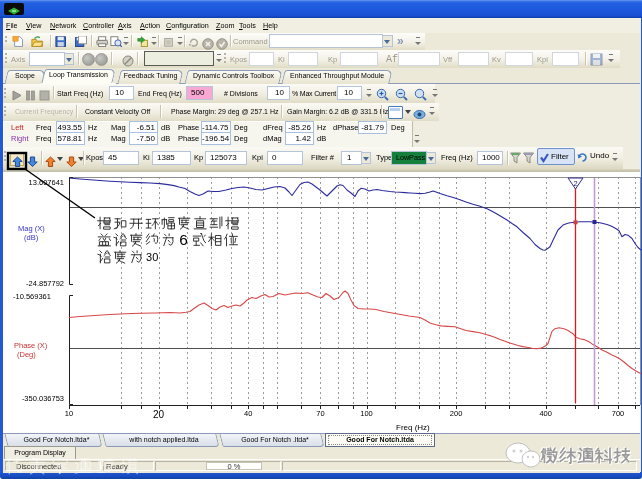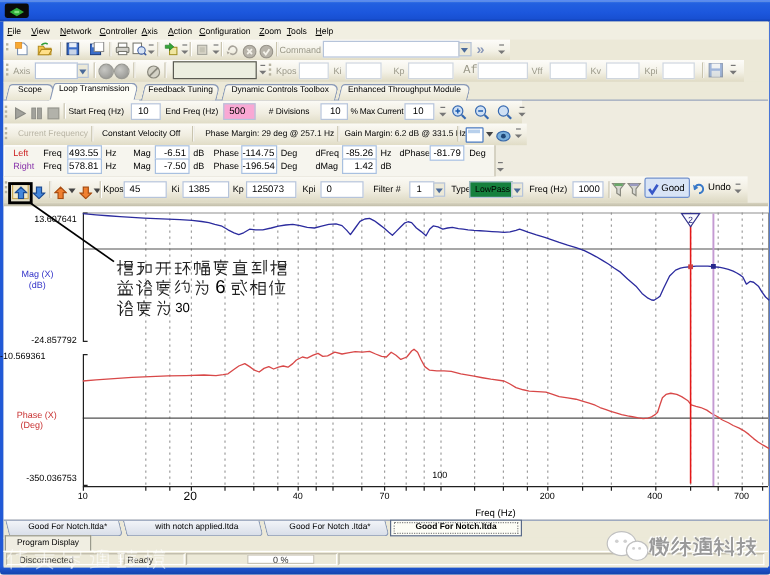--- a/index.html
+++ b/index.html
@@ -332,21 +332,21 @@
         <path d="M3 3 h7" stroke="#6aa86a" stroke-width="2"></path>
       </svg></div>
     <div style="position:absolute;left:522px;top:151px;width:13px;height:14px"><svg width="13" height="14">
         <path d="M1.5 2 H11.5 L8 6.5 V12 L5 10 V6.5 Z" fill="#d8d8d2" stroke="#8a8a80"></path>
         <path d="M3 3 h7" stroke="#9a9ac0" stroke-width="2"></path>
       </svg></div>
     <div style="position:absolute;left:537px;top:148px;width:38px;height:17px;background:#d8e4f6;border:1px solid #7090cc;border-radius:2px;box-sizing:border-box">
       <svg width="11" height="11" style="position:absolute;left:1px;top:3px">
         <path d="M2 5.5 l2.5 3.5 4.5 -7" stroke="#3858c8" stroke-width="2.2" fill="none"></path>
       </svg>
-      <span style="position:absolute;left:13px;top:3px;font-size:8px">Good</span>
+      <span style="position:absolute;left:13px;top:3px;font-size:8px">Filter</span>
     </div>
     <div style="position:absolute;left:577px;top:149px;width:32px;height:15px">
       <svg width="11" height="12" style="position:absolute;left:0;top:1px">
         <path d="M2 8 a3.5 3.5 0 1 1 3.5 3" fill="none" stroke="#3878c8" stroke-width="1.6"></path>
         <path d="M0.5 4 l1 4.5 3.5 -2 z" fill="#3878c8"></path>
       </svg>
       <span style="position:absolute;left:13px;top:2px;font-size:8px">Undo</span>
     </div>
     <div style="position:absolute;left:612px;top:152px;width:7px;height:12px">
       <div style="position:absolute;top:1px;left:1px;width:4px;height:1px;background:#777"></div>
@@ -418,31 +418,31 @@
       <line x1="594.5" y1="178" x2="594.5" y2="405" stroke="#c49ad2" stroke-width="1.6"></line>
       <rect x="573.5" y="220.3" width="4" height="4" fill="#d04040"></rect>
       <rect x="592.5" y="220" width="4" height="4" fill="#28288c"></rect>
       <path d="M568 178 h15 l-7.5 11 z" fill="#fbfbff" stroke="#32328c"></path>
       <text x="575.5" y="186" font-size="7.5" text-anchor="middle" fill="#28287c" font-family="Liberation Sans">2</text>
       <rect x="8" y="153" width="18" height="16" fill="none" stroke="#000" stroke-width="2.4"></rect>
       <line x1="25" y1="169" x2="95" y2="218" stroke="#000" stroke-width="1.4"></line>
     </svg>
     <div style="position:absolute;left:0;top:179px;width:64px;text-align:right;font-size:7.5px;line-height:8.5px;color:#000;white-space:nowrap">13.607641</div>
     <div style="position:absolute;left:0;top:280px;width:64px;text-align:right;font-size:7.5px;line-height:8.5px;color:#000;white-space:nowrap">-24.857792</div>
-    <div style="position:absolute;left:0;top:293px;width:64px;text-align:left;font-size:7.5px;line-height:8.5px;color:#000;white-space:nowrap">-10.569361</div>
+    <div style="position:absolute;left:0;top:293px;width:64px;text-align:center;font-size:7.5px;line-height:8.5px;color:#000;white-space:nowrap">-10.569361</div>
     <div style="position:absolute;left:0;top:395px;width:64px;text-align:right;font-size:7.5px;line-height:8.5px;color:#000;white-space:nowrap">-350.036753</div>
     <div style="position:absolute;left:18px;top:224px;font-size:7.5px;line-height:9.5px;color:#3232c8;white-space:nowrap;">Mag (X)</div>
     <div style="position:absolute;left:24px;top:233px;font-size:7.5px;line-height:9.5px;color:#3232c8;white-space:nowrap;">(dB)</div>
     <div style="position:absolute;left:14px;top:341px;font-size:7.5px;line-height:9.5px;color:#c83232;white-space:nowrap;">Phase (X)</div>
     <div style="position:absolute;left:17px;top:350px;font-size:7.5px;line-height:9.5px;color:#c83232;white-space:nowrap;">(Deg)</div>
     <div style="position:absolute;left:57.0px;top:409px;width:24px;text-align:center;font-size:7.5px">10</div>
     <div style="position:absolute;left:146.5747791975749px;top:409px;width:24px;text-align:center;font-size:10px">20</div>
     <div style="position:absolute;left:236.1495583951498px;top:409px;width:24px;text-align:center;font-size:7.5px">40</div>
     <div style="position:absolute;left:308.46819727253495px;top:409px;width:24px;text-align:center;font-size:7.5px">70</div>
-    <div style="position:absolute;left:354.56097560975616px;top:391px;width:24px;text-align:center;font-size:7.5px">100</div>
+    <div style="position:absolute;left:354.56097560975616px;top:409px;width:24px;text-align:center;font-size:7.5px">100</div>
     <div style="position:absolute;left:444.135754807331px;top:409px;width:24px;text-align:center;font-size:7.5px">200</div>
     <div style="position:absolute;left:533.7105340049059px;top:409px;width:24px;text-align:center;font-size:7.5px">400</div>
     <div style="position:absolute;left:606.029172882291px;top:409px;width:24px;text-align:center;font-size:7.5px">700</div>
     <div style="position:absolute;left:396px;top:423px;font-size:8px;line-height:10px;color:#000;white-space:nowrap;">Freq (Hz)</div>
     <div style="position:absolute;left:97px;top:216px;line-height:17.2px;white-space:nowrap"><svg width="14" height="14" viewBox="0 0 100 100" style="vertical-align:top;margin-top:0px" fill="none" stroke="#222" stroke-width="6.5" stroke-linecap="round">
         <path d="M22 8 V92"></path>
         <path d="M4 34 H40"></path>
         <path d="M10 70 Q18 60 26 52"></path>
         <path d="M50 14 H94"></path>
         <path d="M56 14 L48 34"></path>

